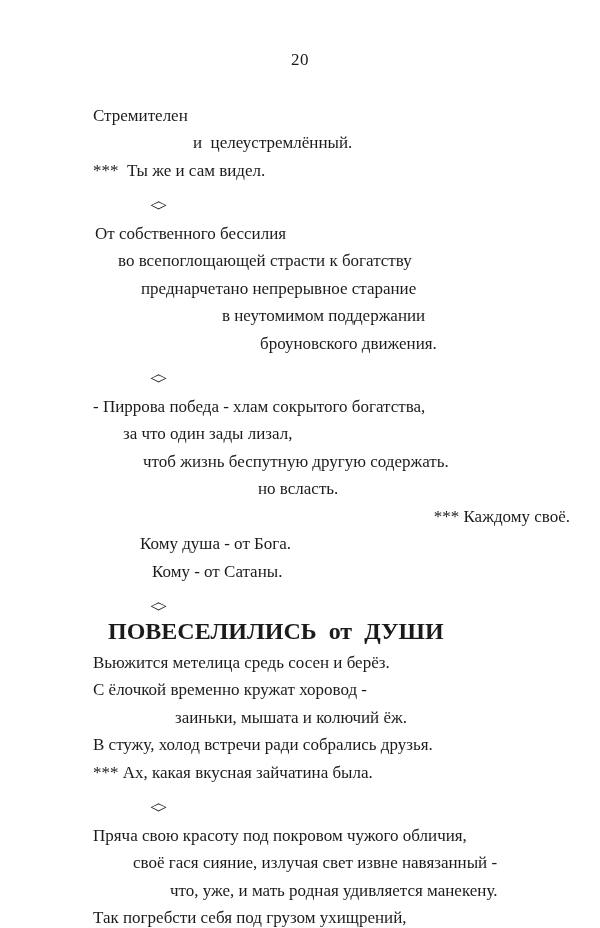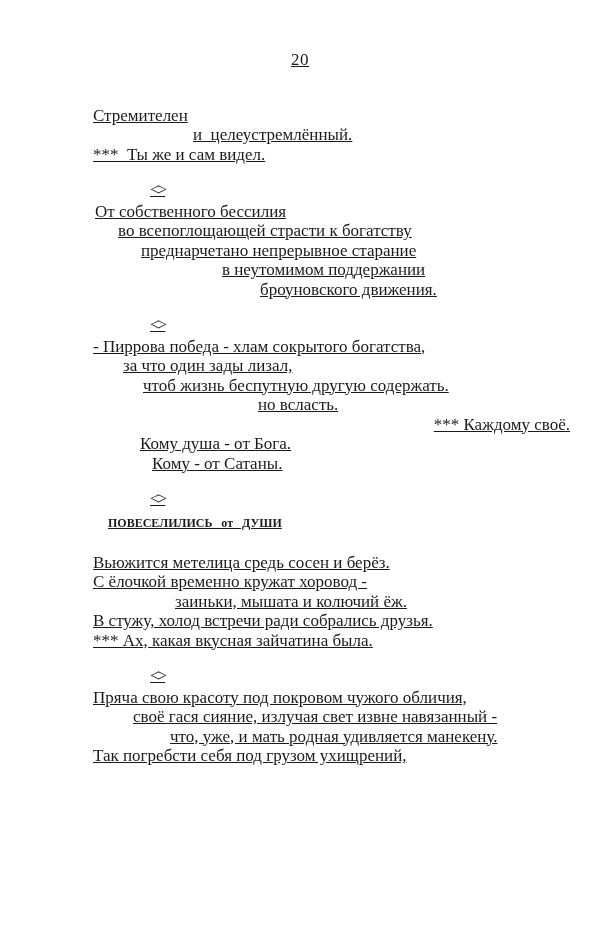--- a/index.html
+++ b/index.html
@@ -12,54 +12,54 @@
     height: 928px;
     overflow: hidden;
     font-family: "Liberation Serif", serif;
     color: #1b1b1b;
   }
   .page {
     width: 600px;
     height: 928px;
     background: #ffffff;
     box-sizing: border-box;
-    text-decoration: underline;
   }
   .pageno {
     padding-top: 50px;
     text-align: center;
     font-size: 17px;
     line-height: 19.5px;
     letter-spacing: 0.5px;
   }
   .content {
     margin-top: 36px;
     padding-left: 93px;
     padding-right: 30px;
     font-size: 17px;
     line-height: 19.5px;
   }
   .stanza { margin: 0; }
   .line {
     white-space: pre;
     min-height: 19.5px;
+    margin-top: 8px;
   }
   .sep {
     margin-top: 16px;
     margin-bottom: 2px;
     padding-left: 57px;
     letter-spacing: -2px;
     font-size: 17px;
     line-height: 19.5px;
   }
   .heading {
     font-weight: bold;
-    font-size: 12px;
+    font-size: 24px;
     line-height: 24px;
-    margin-bottom: 18px;
+    margin-bottom: 10px;
     word-spacing: 6px;
     white-space: pre;
   }
 </style>
 </head>
 <body>
 
 <div class="page">
   <div class="pageno">20</div>
   <section class="content" id="poem-content">

